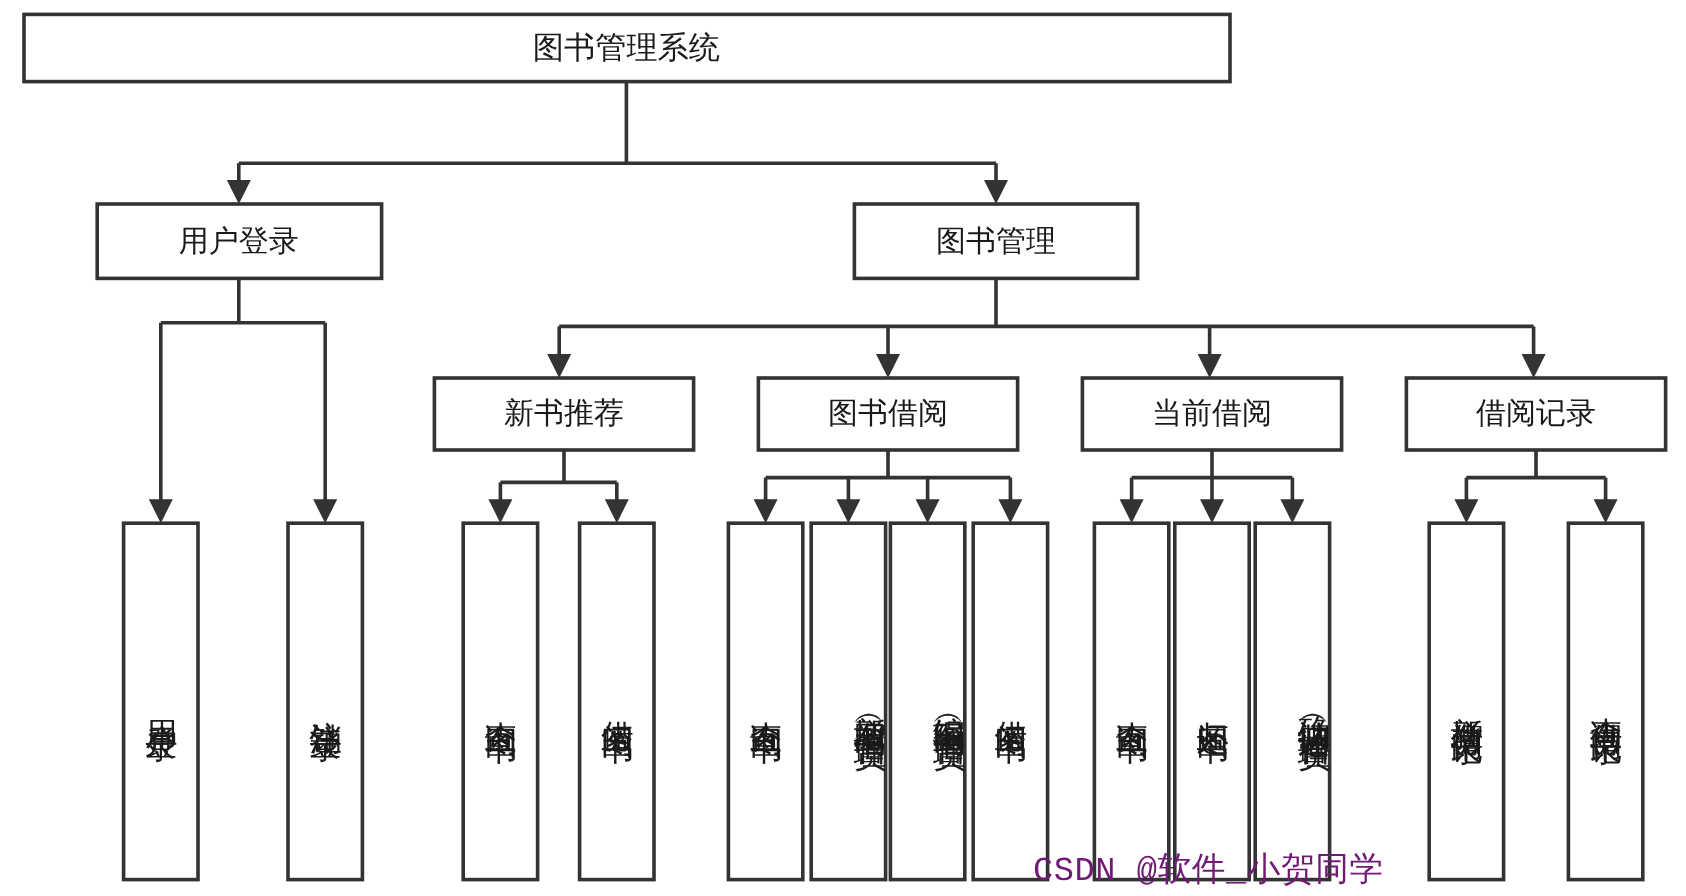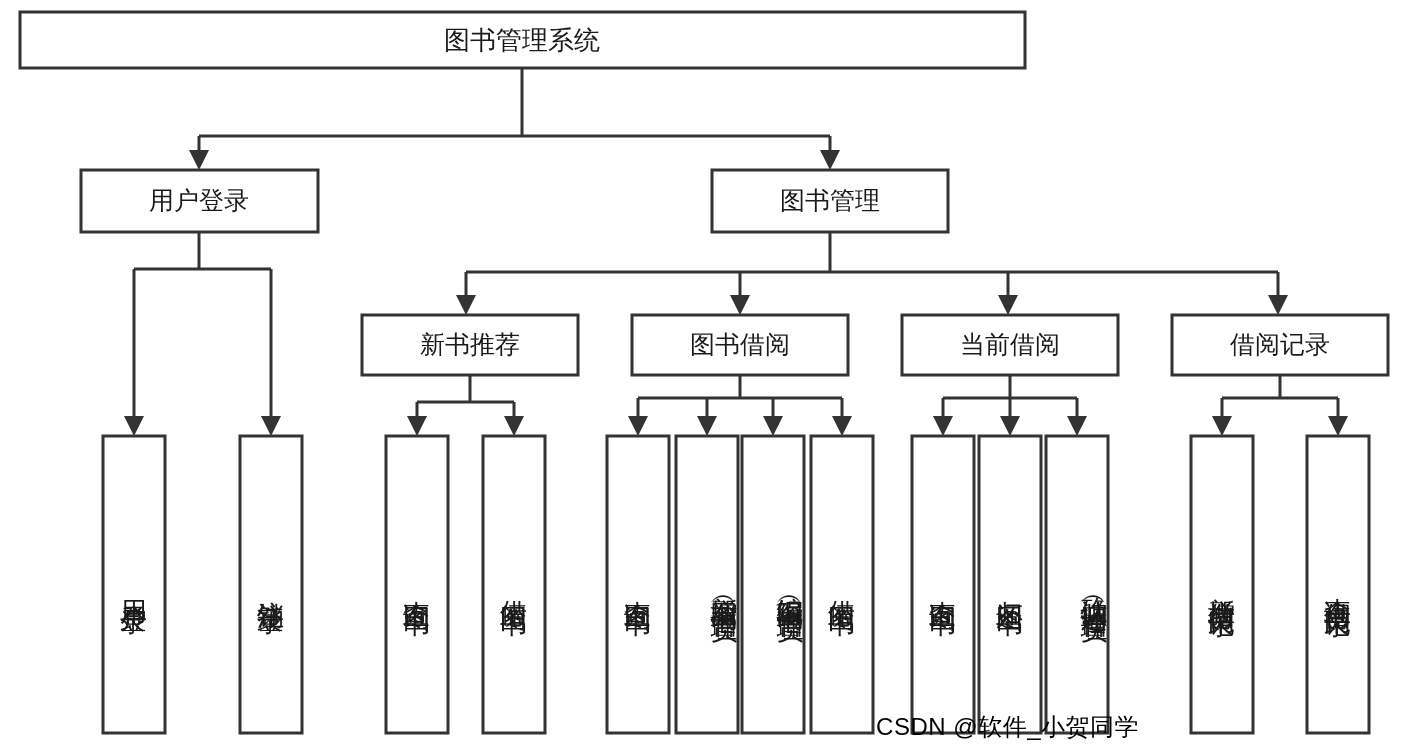--- a/index.html
+++ b/index.html
@@ -11,20 +11,21 @@
     width: 1405px;
     height: 747px;
     font-family: "DejaVu Sans", "Liberation Sans", sans-serif;
     overflow: hidden;
   }
   #diagram-root {
     position: relative;
     width: 1147px;
     height: 747px;
     background: #ffffff;
+    padding-left: 14px;
   }
   svg.diagram-canvas {
     position: absolute;
     left: 0;
     top: 0;
     width: 1405px;
     height: 747px;
     display: block;
   }
   .node-box {
@@ -62,23 +63,23 @@
     letter-spacing: 3px;
     color: #1a1a1a;
     white-space: nowrap;
     pointer-events: none;
     text-align: center;
   }
   .watermark {
     position: absolute;
     right: 8px;
     bottom: 4px;
-    font-family: Liberation Sans, sans-serif;
-    font-size: 24px;
-    color: #000000;
+    font-family: Liberation Mono, monospace;
+    font-size: 28px;
+    color: #701a75;
     white-space: nowrap;
     letter-spacing: 0.5px;
   }
 </style>
 </head>
 <body>
 
 <div id="diagram-root">
 
   <svg class="diagram-canvas" viewBox="0 0 1405 747" xmlns="http://www.w3.org/2000/svg">

